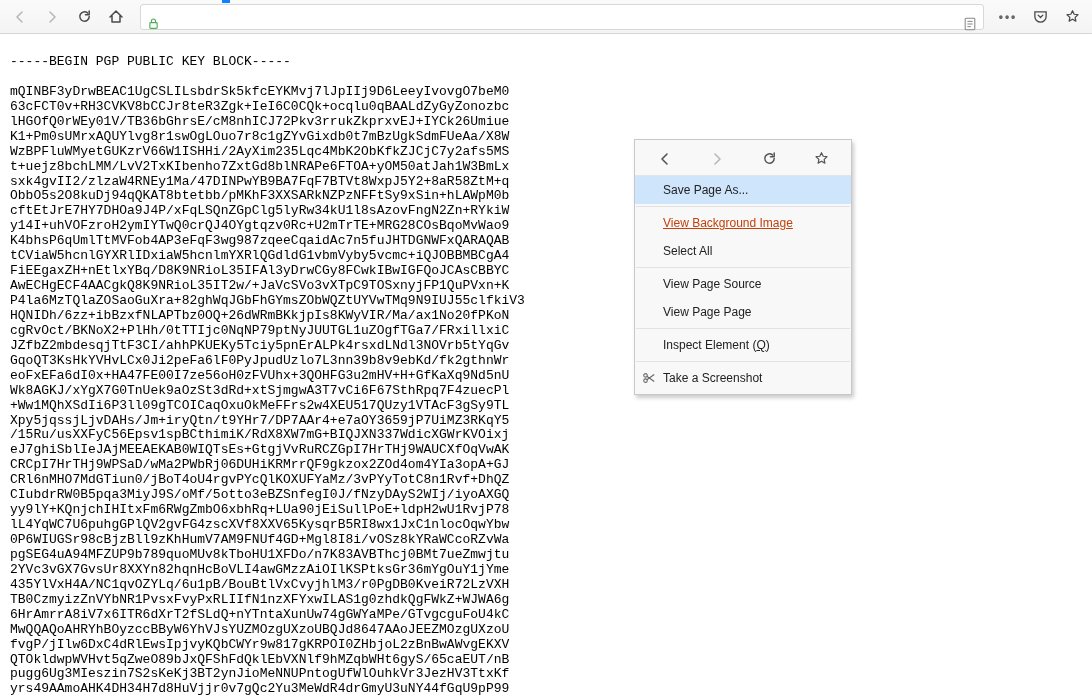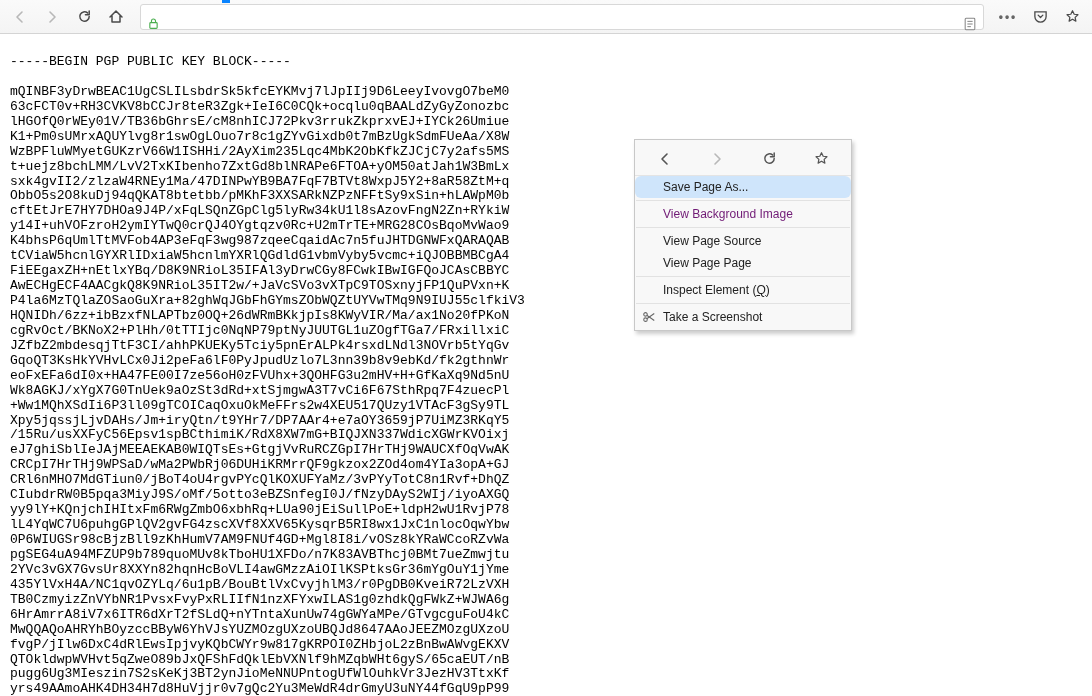--- a/index.html
+++ b/index.html
@@ -79,25 +79,24 @@
     border-bottom: 1px solid #e4e4e4;
     padding: 0 4px;
   }
   .ctx-nav .nb { width: 28px; height: 26px; display:flex; align-items:center; justify-content:center; color:#555; }
   .ctx-nav .nb.disabled { color:#b8b8b8; }
   .ctx-item {
     padding: 4px 26px 4px 28px;
     display: flex;
     align-items: center;
     position: relative;
-    height: 22px;
-    border-radius: 6px;
+    height: 28px;
   }
   .ctx-item.highlight { background: #cfe5fb; }
-  .ctx-item.disabled { color: #701a75; }
+  .ctx-item.disabled { color: #c2410c; text-decoration: underline; }
   .ctx-sep { height:1px; background:#e2e2e2; margin: 2px 1px; }
   .ctx-arrow {
     position: absolute;
     right: 10px;
     font-size: 9px;
     color: #555;
   }
   .ctx-underline { text-decoration: underline; }
   .ctx-icon-left {
     position: absolute;
@@ -245,20 +244,23 @@
         </svg>
     </div>
   </div>
   <div class="ctx-item highlight">
     <span>Save Page As...</span>
   </div>
   <div class="ctx-sep"></div>
   <div class="ctx-item disabled">
     <span>View Background Image</span>
   </div>
+  <div class="ctx-item">
+    <span>Select All</span>
+  </div>
   <div class="ctx-sep"></div>
   <div class="ctx-item">
     <span>View Page Source</span>
   </div>
   <div class="ctx-item">
     <span>View Page Page</span>
   </div>
   <div class="ctx-sep"></div>
   <div class="ctx-item">
     <span>

